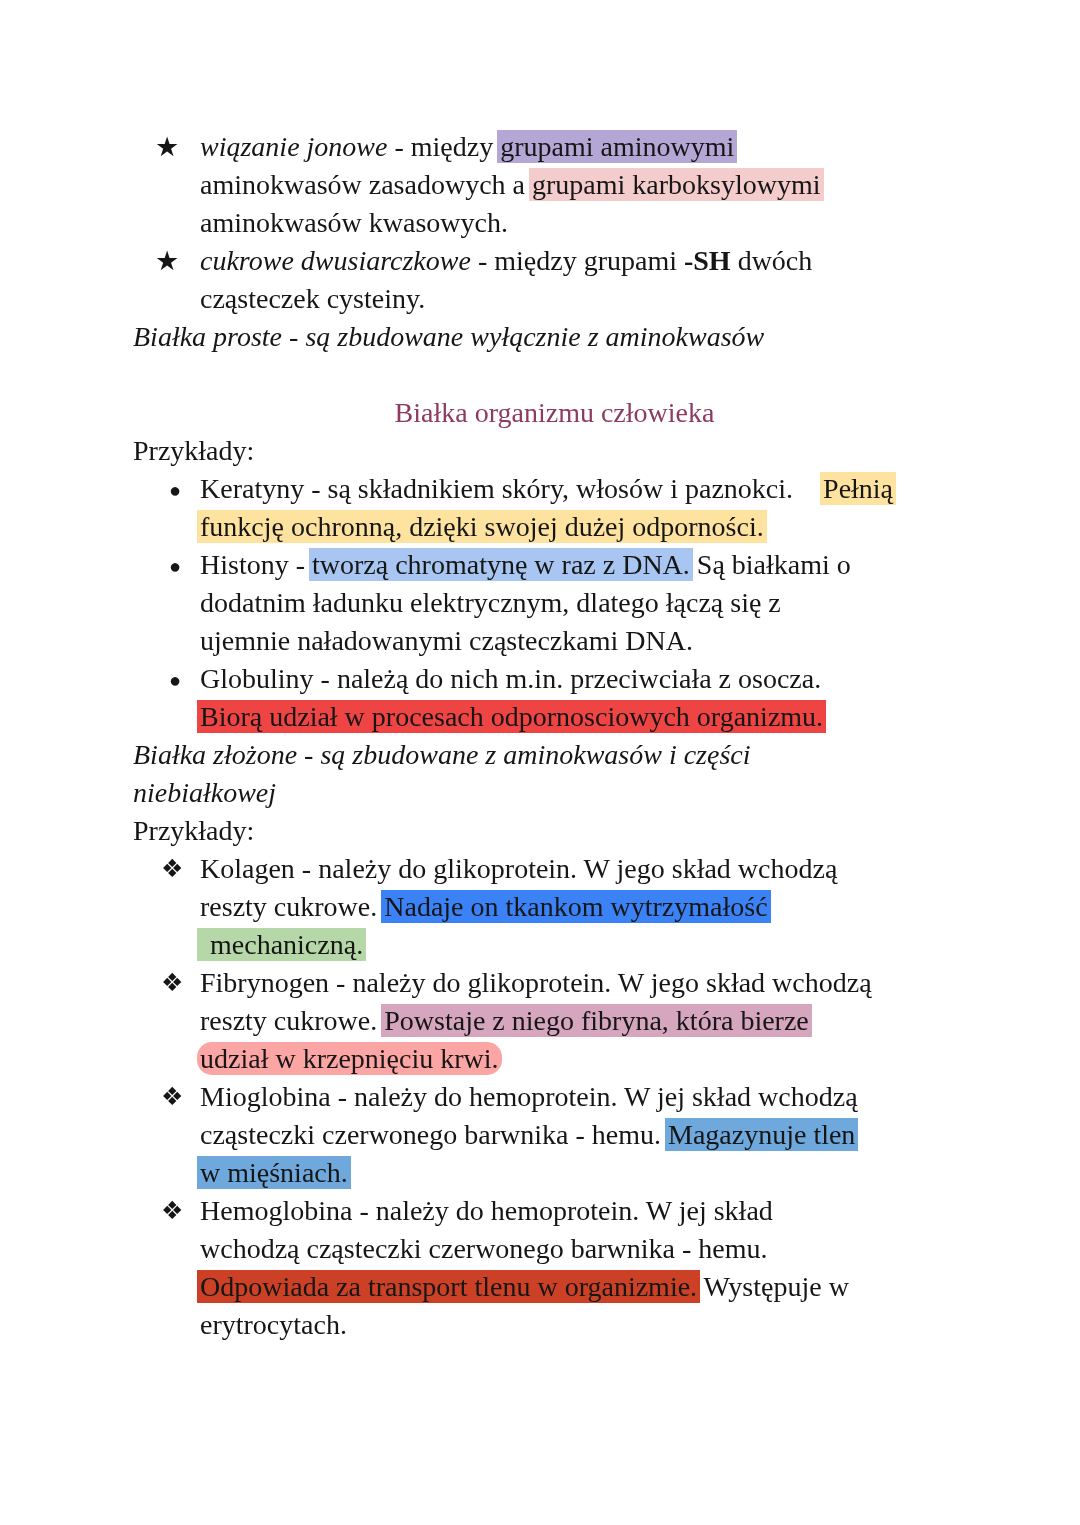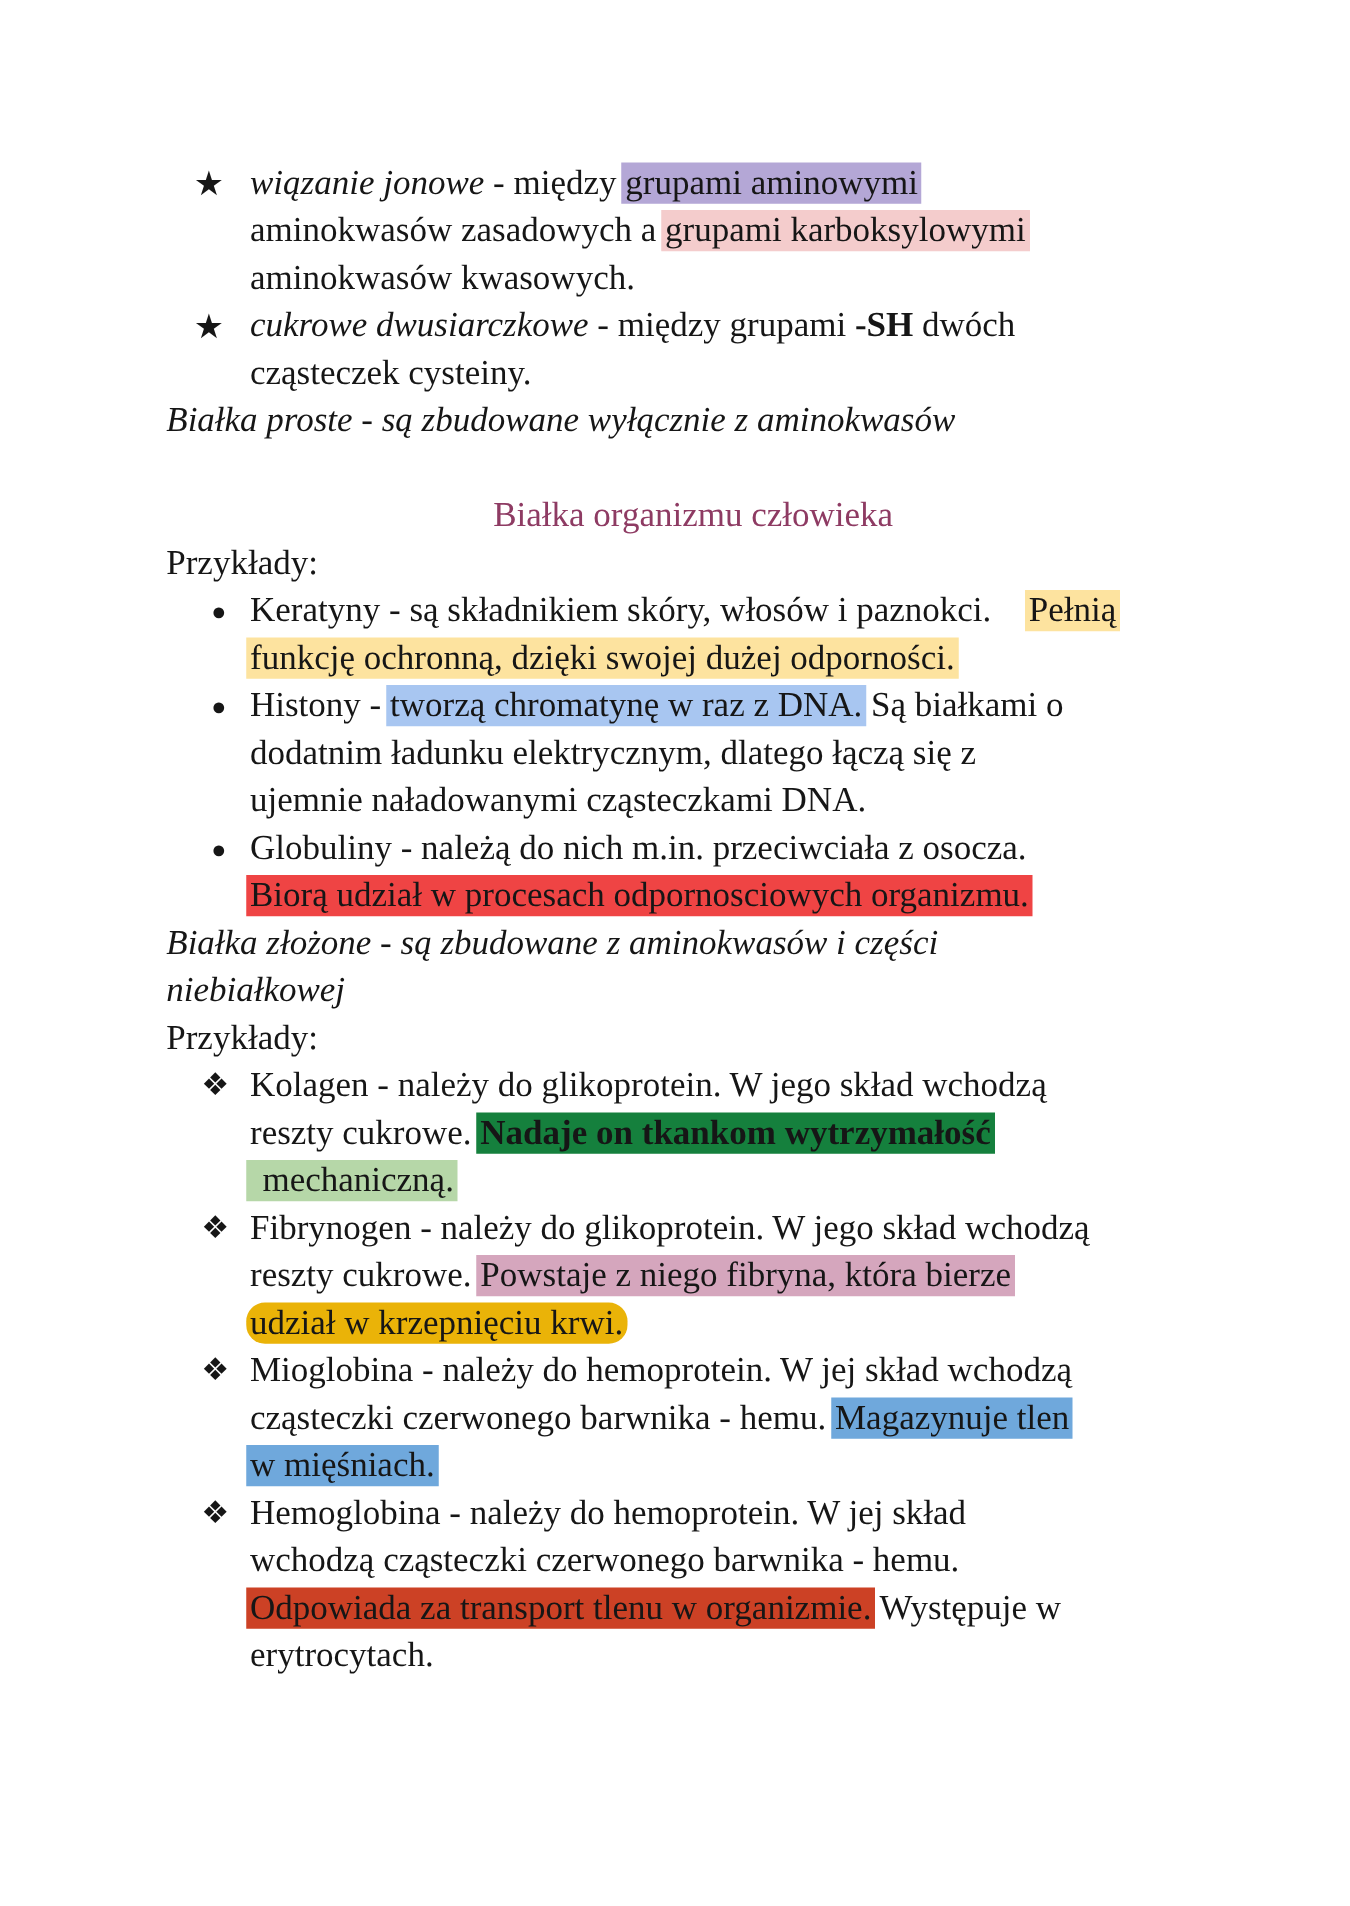--- a/index.html
+++ b/index.html
@@ -58,18 +58,18 @@
       <div class="block star-item"><span class="marker">★</span><span class="it">wiązanie jonowe</span><span> - między </span><span class="hl" style="background: rgb(180, 167, 214);">grupami aminowymi</span><br><span>aminokwasów zasadowych a </span><span class="hl" style="background: rgb(244, 204, 204);">grupami karboksylowymi</span><br><span>aminokwasów kwasowych.</span></div>
       <div class="block star-item"><span class="marker">★</span><span class="it">cukrowe dwusiarczkowe</span><span> - między grupami </span><span class="bd">-SH</span><span> dwóch</span><br><span>cząsteczek cysteiny.</span></div>
       <div class="block paragraph"><span class="it">Białka proste - są zbudowane wyłącznie z aminokwasów</span></div>
       <div class="block heading" style="color: rgb(142, 59, 99);"><span>Białka organizmu człowieka</span></div>
       <div class="block paragraph"><span>Przykłady:</span></div>
       <div class="block bullet-item"><span class="marker">●</span><span>Keratyny - są składnikiem skóry, włosów i paznokci. </span><span class="hl" style="background: rgb(253, 227, 159); margin-left: 20px;">Pełnią</span><br><span class="hl" style="background: rgb(253, 227, 159);">funkcję ochronną, dzięki swojej dużej odporności.</span></div>
       <div class="block bullet-item"><span class="marker">●</span><span>Histony - </span><span class="hl" style="background: rgb(168, 198, 241);">tworzą chromatynę w raz z DNA.</span><span> Są białkami o</span><br><span>dodatnim ładunku elektrycznym, dlatego łączą się z</span><br><span>ujemnie naładowanymi cząsteczkami DNA.</span></div>
       <div class="block bullet-item"><span class="marker">●</span><span>Globuliny - należą do nich m.in. przeciwciała z osocza.</span><br><span class="hl" style="background: #ef4444;">Biorą udział w procesach odpornosciowych organizmu.</span></div>
       <div class="block paragraph"><span class="it">Białka złożone - są zbudowane z aminokwasów i części</span><br><span class="it">niebiałkowej</span></div>
       <div class="block paragraph"><span>Przykłady:</span></div>
-      <div class="block diamond-item"><span class="marker">❖</span><span>Kolagen - należy do glikoprotein. W jego skład wchodzą</span><br><span>reszty cukrowe. </span><span class="hl" style="background: #15803d; font-weight: bold;">Nadaje on tkankom wytrzymałość</span><br><span class="hl" style="background: rgb(182, 215, 168); padding-left: 13px;">mechaniczną.</span></div>
-      <div class="block diamond-item"><span class="marker">❖</span><span>Fibrynogen - należy do glikoprotein. W jego skład wchodzą</span><br><span>reszty cukrowe. </span><span class="hl" style="background: rgb(213, 166, 189);">Powstaje z niego fibryna, która bierze</span><br><span class="hl" style="background: #eab308; border-radius: 15px;">udział w krzepnięciu krwi.</span></div>
+      <div class="block diamond-item"><span class="marker">❖</span><span>Kolagen - należy do glikoprotein. W jego skład wchodzą</span><br><span>reszty cukrowe. </span><span class="hl" style="background: #3b82f6;">Nadaje on tkankom wytrzymałość</span><br><span class="hl" style="background: rgb(182, 215, 168); padding-left: 13px;">mechaniczną.</span></div>
+      <div class="block diamond-item"><span class="marker">❖</span><span>Fibrynogen - należy do glikoprotein. W jego skład wchodzą</span><br><span>reszty cukrowe. </span><span class="hl" style="background: rgb(213, 166, 189);">Powstaje z niego fibryna, która bierze</span><br><span class="hl" style="background: #fca5a5; border-radius: 15px;">udział w krzepnięciu krwi.</span></div>
       <div class="block diamond-item"><span class="marker">❖</span><span>Mioglobina - należy do hemoprotein. W jej skład wchodzą</span><br><span>cząsteczki czerwonego barwnika - hemu. </span><span class="hl" style="background: rgb(111, 168, 220);">Magazynuje tlen</span><br><span class="hl" style="background: rgb(111, 168, 220);">w mięśniach.</span></div>
       <div class="block diamond-item"><span class="marker">❖</span><span>Hemoglobina - należy do hemoprotein. W jej skład</span><br><span>wchodzą cząsteczki czerwonego barwnika - hemu.</span><br><span class="hl" style="background: rgb(204, 65, 37);">Odpowiada za transport tlenu w organizmie.</span><span> Występuje w</span><br><span>erytrocytach.</span></div>
     </div>
 </div>
 
 </body></html>

